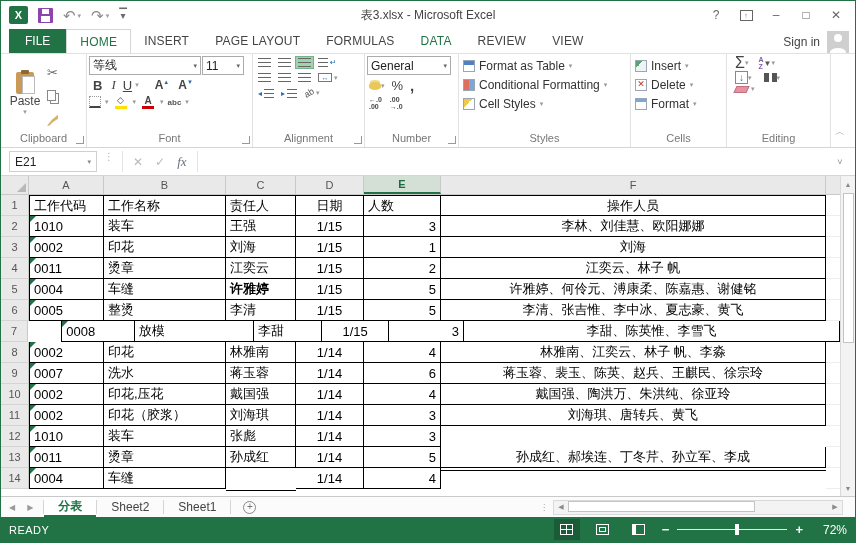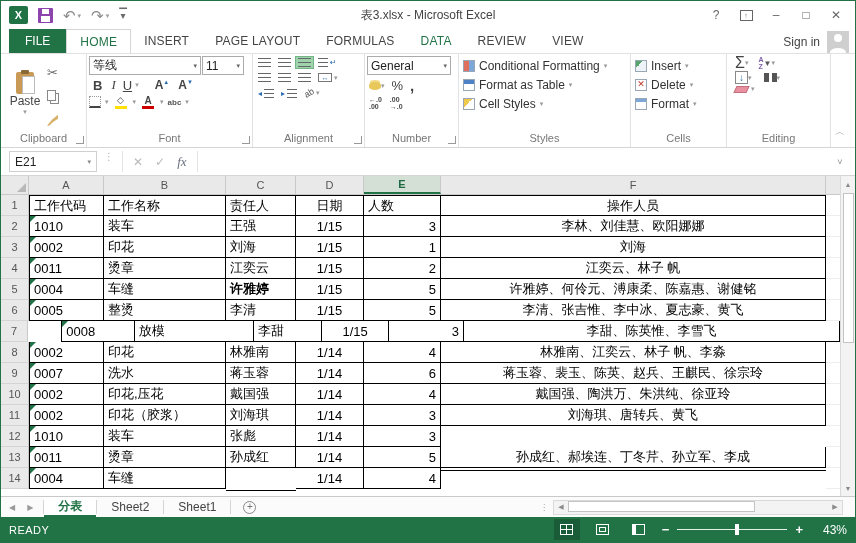--- a/index.html
+++ b/index.html
@@ -352,27 +352,27 @@
         </div>
       </div>
       <div class="rgroup-label">Number</div>
       <span class="launcher"></span>
     </div>
 
     <div class="rgroup" style="width:172px">
       <div class="rgroup-body">
         <div class="fgrid" style="gap:0">
           <div class="styles-row">
+              <span class="fat-icon"></span>
+              <span>Format as Table</span>
+              <span class="mini-caret">▾</span>
+            </div>
+          <div class="styles-row">
               <span class="cf-icon"></span>
               <span>Conditional Formatting</span>
-              <span class="mini-caret">▾</span>
-            </div>
-          <div class="styles-row">
-              <span class="fat-icon"></span>
-              <span>Format as Table</span>
               <span class="mini-caret">▾</span>
             </div>
           <div class="styles-row">
               <span class="cs-icon"></span>
               <span>Cell Styles</span>
               <span class="mini-caret">▾</span>
             </div>
         </div>
       </div>
       <div class="rgroup-label">Styles</div>
@@ -663,17 +663,17 @@
       <span class="viewbtn">
           <span class="vicon-break"></span>
         </span>
       <div class="zoomctrl">
         <span class="zoomsign">−</span>
         <div class="zoomtrack">
             <div class="zoomthumb"></div>
           </div>
         <span class="zoomsign">+</span>
       </div>
-      <span class="zoomlevel">43%</span>
+      <span class="zoomlevel">72%</span>
     </div>
   </div>
 
 </div>
 
 </body></html>

